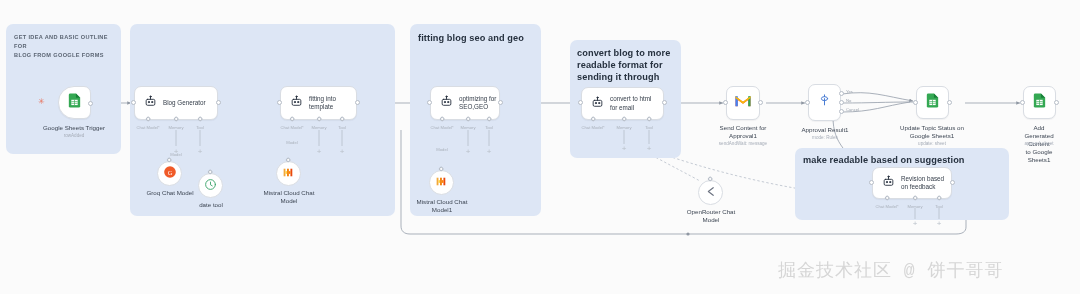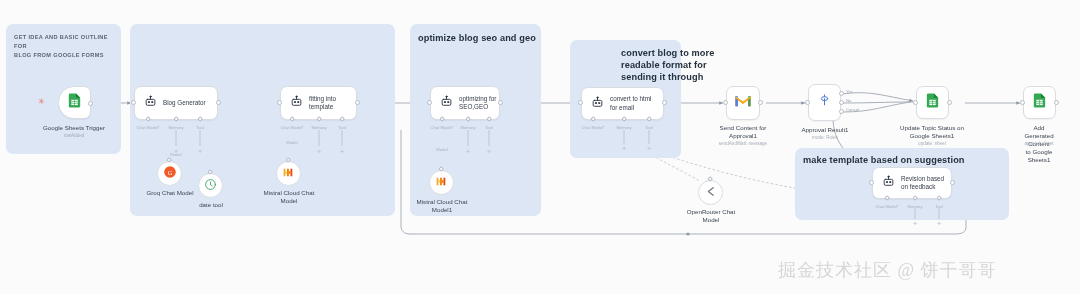--- a/index.html
+++ b/index.html
@@ -121,21 +121,21 @@
   
   .star {
     position: absolute;
     color: #e8705a; font-size: 8px; line-height: 8px;
   }
   .watermark {
     position: absolute;
     font-size: 18px;
     color: #d6d6d6;
     letter-spacing: 1px;
-    font-family: Liberation Serif, serif;
+    font-family: Liberation Mono, monospace;
     white-space: nowrap;
   }
   .icon { display: block; }
 </style>
 </head>
 <body>
 
 <div id="canvas">
 
   <svg id="wires">
@@ -312,21 +312,21 @@
         <rect x="6.4" y="9.5" width="3" height="5" fill="#ffd23f"></rect>
         <rect x="12.7" y="9.5" width="3" height="5" fill="#ff8205"></rect>
       </svg>
     </span>
   </div>
   <div class="port diamond" style="left:286px; top:158px;"></div>
   <div class="node-label" style="left:289px; top:189px; white-space:pre-line;">Mistral Cloud Chat
 Model</div>
 
   <div class="group" style="left:410px; top:24px; width:131px; height:192px;"></div>
-  <div class="group-title big" style="left:418px; top:33px; width:120px;">optimize blog seo and geo</div>
+  <div class="group-title big" style="left:418px; top:33px; width:120px;">fitting blog seo and geo</div>
 
   <div class="node" style="left:430px; top:86px; width:70px; height:34px;">
     <div class="agent-inner">
       <span class="icon">
         <svg width="13" height="13" viewBox="0 0 24 24" fill="none" stroke="#2b3341" stroke-width="1.7" stroke-linecap="round" stroke-linejoin="round">
           <rect x="4" y="8" width="16" height="11" rx="2.5"></rect>
           <line x1="12" y1="4" x2="12" y2="8"></line>
             <circle cx="12" cy="3" r="1.2" fill="#2b3341"></circle>
           <circle cx="9" cy="13" r="1.1" fill="#2b3341"></circle>
             <circle cx="15" cy="13" r="1.1" fill="#2b3341"></circle>
@@ -363,21 +363,21 @@
         <rect x="6.4" y="9.5" width="3" height="5" fill="#ffd23f"></rect>
         <rect x="12.7" y="9.5" width="3" height="5" fill="#ff8205"></rect>
       </svg>
     </span>
   </div>
   <div class="port diamond" style="left:439px; top:167px;"></div>
   <div class="node-label" style="left:442px; top:198px; white-space:pre-line;">Mistral Cloud Chat
 Model1</div>
 
   <div class="group" style="left:570px; top:40px; width:111px; height:118px;"></div>
-  <div class="group-title big" style="left:577px; top:48px; width:104px; white-space:pre-line;margin-left:44px;">convert blog to more
+  <div class="group-title big" style="left:577px; top:48px; width:104px; white-space:pre-line;">convert blog to more
 readable format for
 sending it through</div>
 
   <div class="node" style="left:581px; top:87px; width:83px; height:33px;">
     <div class="agent-inner">
       <span class="icon">
         <svg width="13" height="13" viewBox="0 0 24 24" fill="none" stroke="#2b3341" stroke-width="1.7" stroke-linecap="round" stroke-linejoin="round">
           <rect x="4" y="8" width="16" height="11" rx="2.5"></rect>
           <line x1="12" y1="4" x2="12" y2="8"></line>
             <circle cx="12" cy="3" r="1.2" fill="#2b3341"></circle>
@@ -486,21 +486,21 @@
       </svg>
     </span>
   </div>
   <div class="port" style="left:1020px; top:100px;"></div>
   <div class="port" style="left:1054px; top:100px;"></div>
   <div class="node-label" style="left:1039px; top:124px; white-space:pre-line;">Add Generated Content
 to Google Sheets1</div>
   <div class="node-sub" style="left:1039px; top:141px;">append: sheet</div>
 
   <div class="group" style="left:795px; top:148px; width:214px; height:72px;"></div>
-  <div class="group-title big" style="left:803px; top:155px; width:200px;">make template based on suggestion</div>
+  <div class="group-title big" style="left:803px; top:155px; width:200px;">make readable based on suggestion</div>
 
   <div class="node" style="left:872px; top:167px; width:80px; height:32px;">
     <div class="agent-inner">
       <span class="icon">
         <svg width="13" height="13" viewBox="0 0 24 24" fill="none" stroke="#2b3341" stroke-width="1.7" stroke-linecap="round" stroke-linejoin="round">
           <rect x="4" y="8" width="16" height="11" rx="2.5"></rect>
           <line x1="12" y1="4" x2="12" y2="8"></line>
             <circle cx="12" cy="3" r="1.2" fill="#2b3341"></circle>
           <circle cx="9" cy="13" r="1.1" fill="#2b3341"></circle>
             <circle cx="15" cy="13" r="1.1" fill="#2b3341"></circle>

